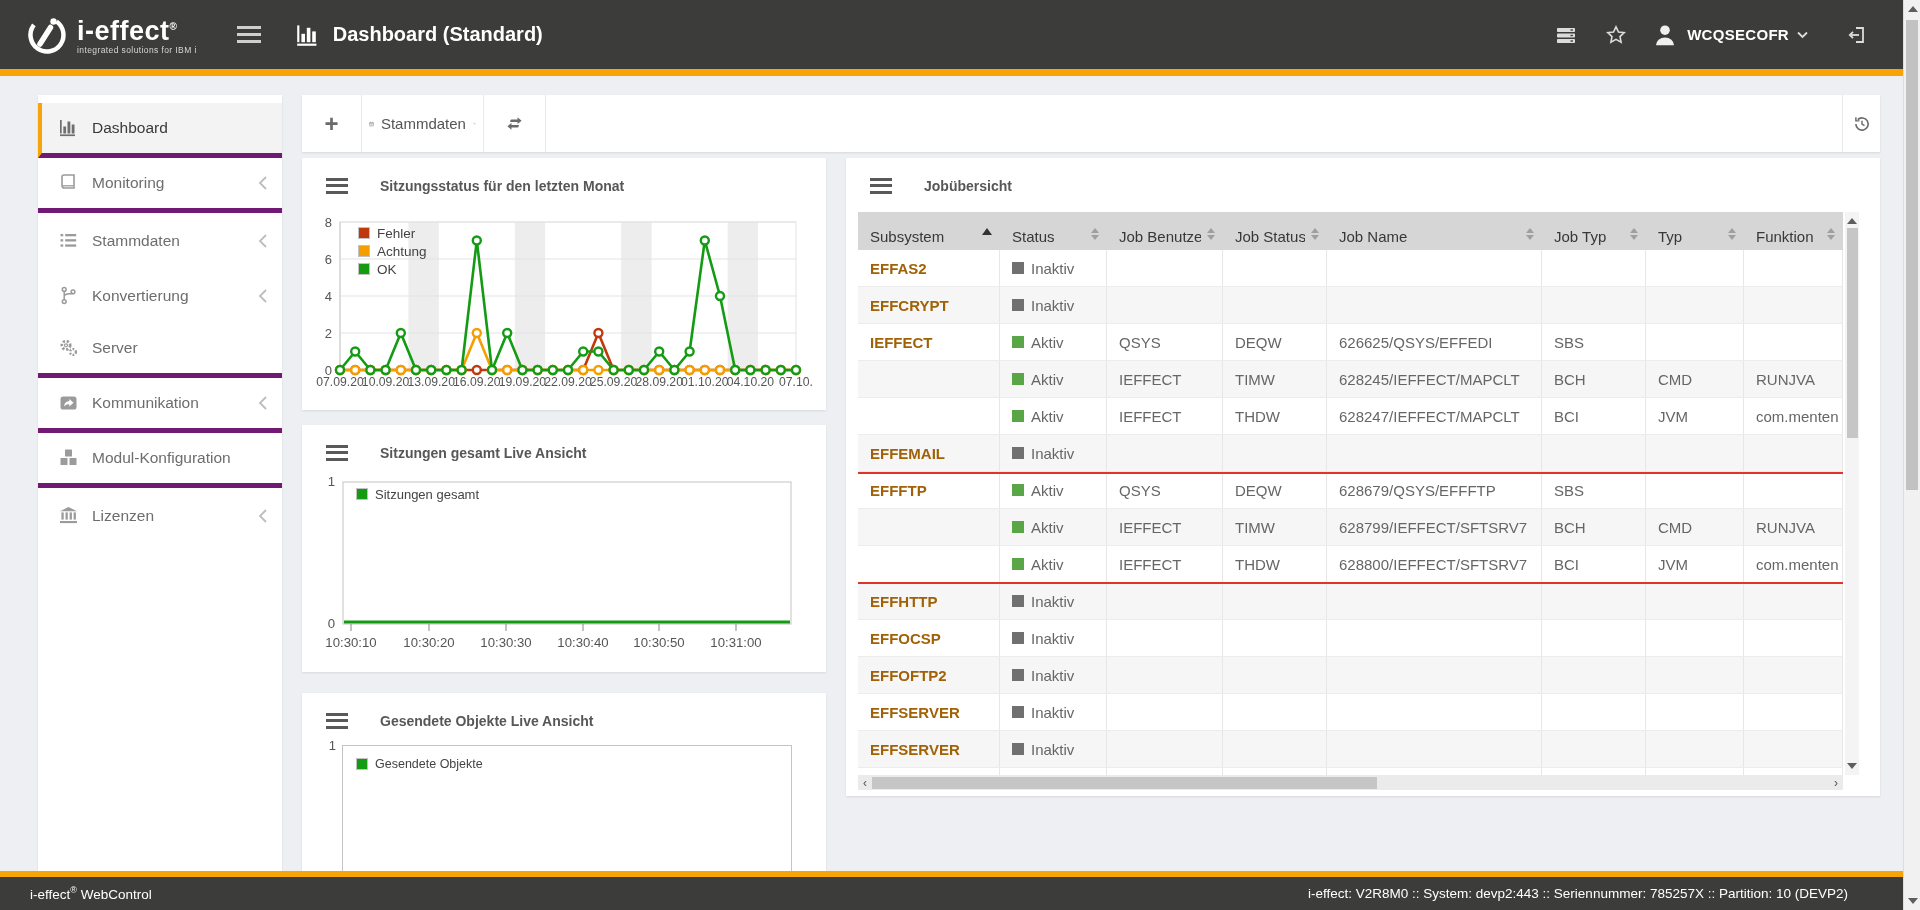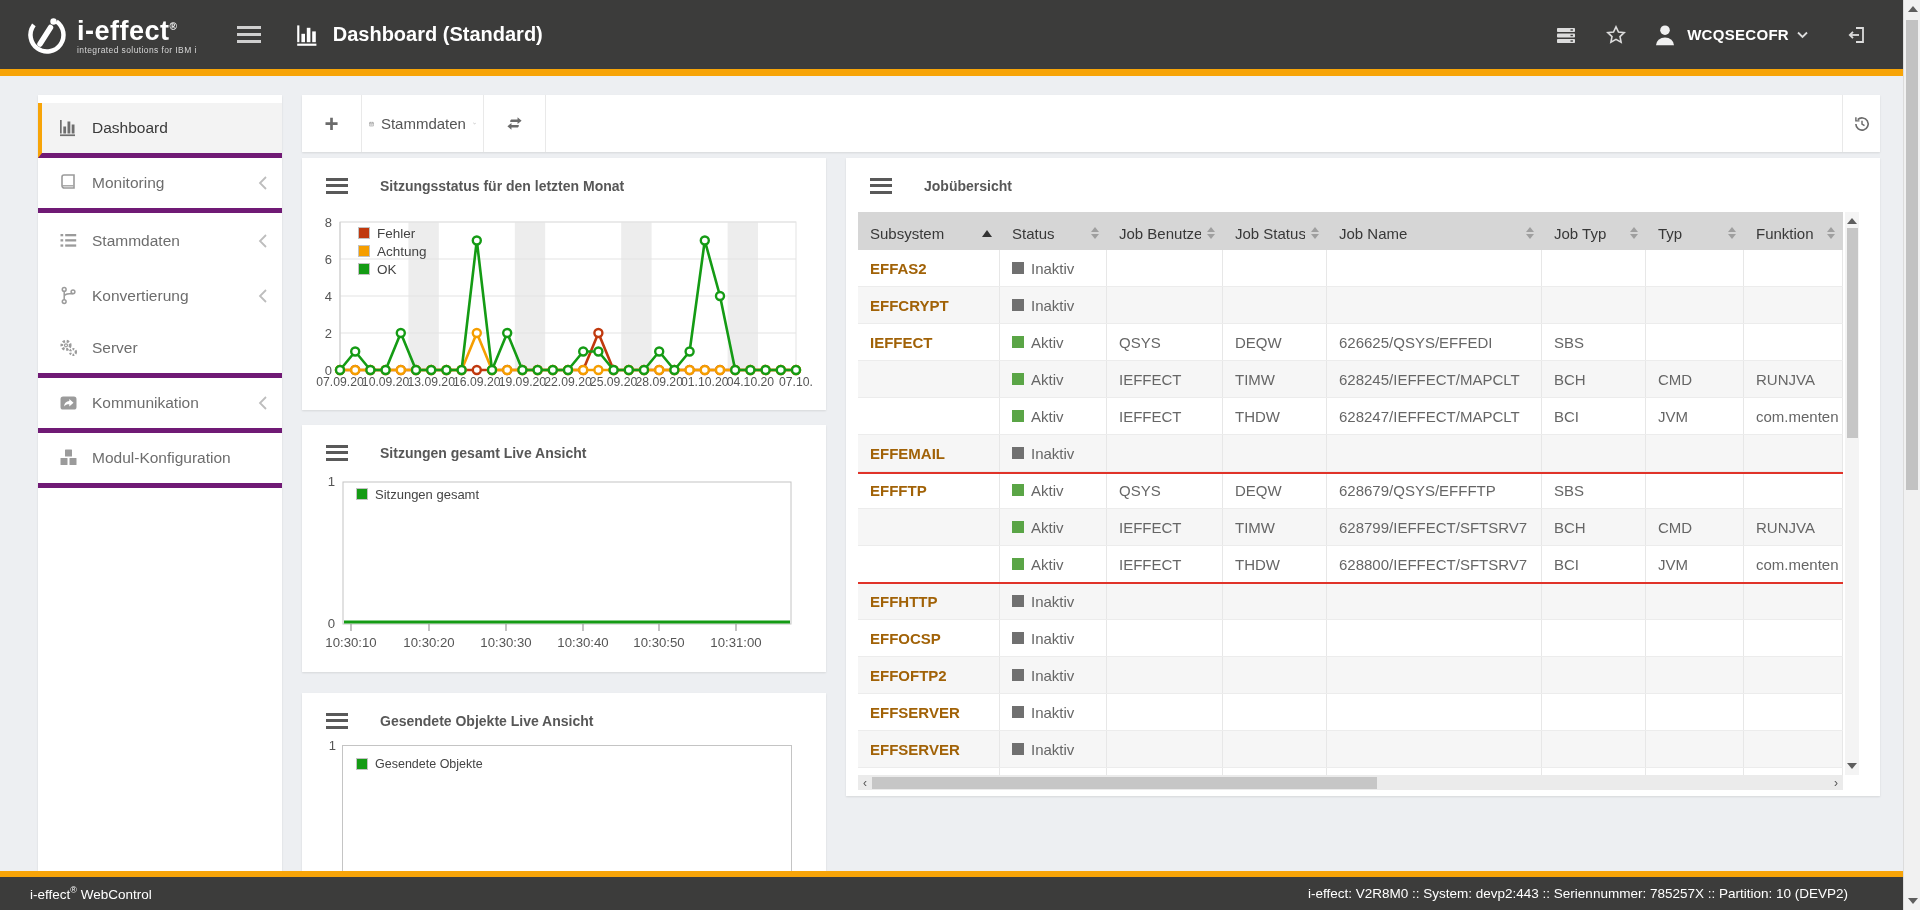--- a/index.html
+++ b/index.html
@@ -76,21 +76,21 @@
   .legend .li { display:flex; align-items:center; height:18px; }
   .legend .sw { width:12px; height:12px; border:1px solid #c2c2c2; margin-right:7px; flex:0 0 auto; }
 
   
   .c3-box { position:absolute; left:40px; top:52px; width:450px; height:126px; border:1px solid #c4c4c4; border-bottom:none; background:#fff; }
   .c3-ylab { position:absolute; left:18px; top:45px; width:16px; text-align:right; font-size:13px; color:#555; }
 
   
   .jobtable { position:absolute; left:12px; top:54px; width:985px; height:563px; overflow:hidden; font-size:15px; }
   .jt-header { display:flex; height:38px; background:#d6d6d6; color:#383838; }
-  .jt-hcell { display:flex; align-items:center; padding:4px 8px 0 12px; cursor:pointer; }
+  .jt-hcell { display:flex; padding:16px 8px 0 12px; cursor:pointer; }
   .jt-hcell .lbl { white-space:nowrap; overflow:hidden; }
   .sort { margin-left:auto; display:flex; flex-direction:column; align-items:center; row-gap:2px; padding-left:6px; }
   .tri-up { width:0; height:0; border-left:4px solid transparent; border-right:4px solid transparent; border-bottom:5px solid #9f9f9f; }
   .tri-down { width:0; height:0; border-left:4px solid transparent; border-right:4px solid transparent; border-top:5px solid #9f9f9f; }
   .sort.active .tri-up { border-bottom-color:#333; border-left-width:5px; border-right-width:5px; border-bottom-width:7px; }
   .jt-row { display:flex; height:37px; background:#fff; border-bottom:1px solid #ececec; cursor:pointer; }
   .jt-row.alt { background:#f6f6f6; }
   .jt-cell { display:flex; align-items:center; padding:0 6px 0 12px; border-right:1px solid #e7e7e7; color:#666; white-space:nowrap; overflow:hidden; height:100%; }
   .jt-cell.subsys { font-weight:bold; color:#a16207; }
   .st-sq { width:12px; height:12px; margin-right:7px; flex:0 0 auto; }
@@ -261,20 +261,38 @@
       <div class="side-item group-end">
     <span class="s-icon">
           <svg viewBox="0 0 19 19" fill="currentColor">
             <rect x="6" y="1.5" width="7" height="7" rx="0.6"></rect>
             <rect x="1.5" y="10" width="7" height="7" rx="0.6"></rect>
             <rect x="10.5" y="10" width="7" height="7" rx="0.6"></rect>
           </svg>
         </span>
     <span class="s-label">Modul-Konfiguration</span>
   </div>
+      <div class="side-item">
+    <span class="s-icon">
+          <svg viewBox="0 0 19 19" fill="currentColor">
+            <path d="M9.5 1l8.5 4.2H1z"></path>
+            <rect x="2.4" y="6.4" width="2.3" height="7.2"></rect>
+            <rect x="6.5" y="6.4" width="2.3" height="7.2"></rect>
+            <rect x="10.6" y="6.4" width="2.3" height="7.2"></rect>
+            <rect x="14.6" y="6.4" width="2.3" height="7.2"></rect>
+            <rect x="1" y="15" width="17" height="2.1"></rect>
+          </svg>
+        </span>
+    <span class="s-label">Lizenzen</span>
+  <span class="chev">
+          <svg viewBox="0 0 10 14" fill="none" stroke="currentColor" stroke-width="1.8">
+            <path d="M8 1L2 7l6 6"></path>
+          </svg>
+        </span>
+      </div>
     </div>
 </div>
 
 <div class="card" id="toolbar-card">
   <div class="tb-btn tb-add">
       <span>+</span>
     </div>
   <div class="tb-btn tb-views">
     <svg width="16" height="16" viewBox="0 0 18 18" fill="none" stroke="#6b6b6b" stroke-width="1.4">
       <rect x="1.5" y="3" width="15" height="13.5" rx="1.2"></rect>

